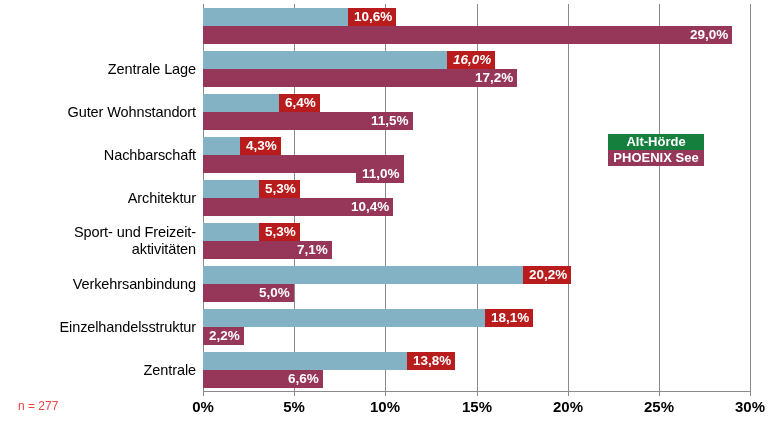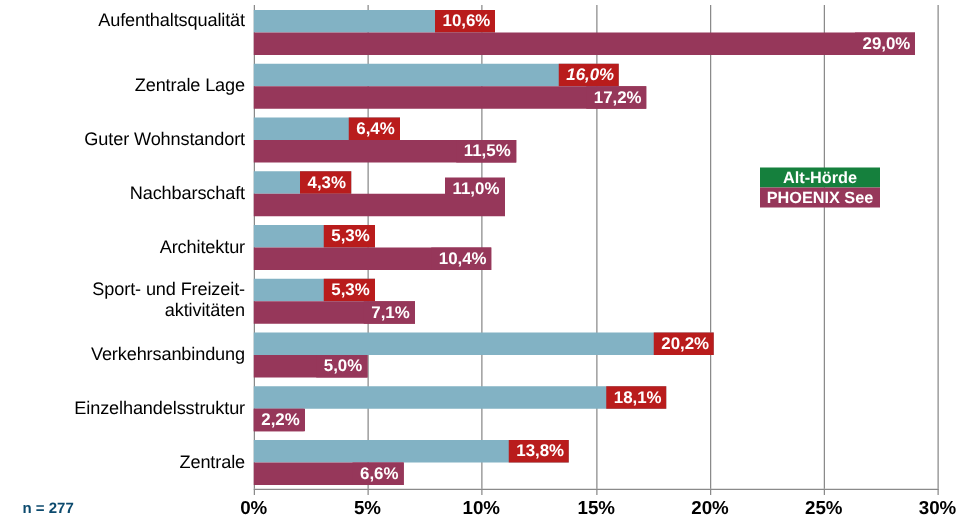--- a/index.html
+++ b/index.html
@@ -124,33 +124,32 @@
   }
   .legend-row.blue { background: #15803d; }
   .legend-row.red  { background: #96375a; }
 
   
   .footnote {
     position: absolute;
     left: 18px;
     top: 399px;
     font-size: 12px;
-    font-weight: bold;
-    color: #0c4a6e;
+    font-weight: normal;
+    color: #ef4444;
     white-space: nowrap;
   }
 </style>
 </head>
 <body>
 
 <div id="chart-root">
 
   <div class="cat-labels">
       <div class="cat-label" style="top: 9px;">
-        <div>Aufenthaltsqualität</div>
       </div>
       <div class="cat-label" style="top: 61px;">
         <div>Zentrale Lage</div>
       </div>
       <div class="cat-label" style="top: 104px;">
         <div>Guter Wohnstandort</div>
       </div>
       <div class="cat-label" style="top: 147px; margin-left: 26px;">
         <div>Nachbarschaft</div>
       </div>
@@ -198,21 +197,21 @@
       <div class="bar-value blue" style="top: 305px; left: 282px;">18,1%</div>
       <div class="bar blue" style="left: 0px; top: 348px; width: 252px;"></div>
       <div class="bar-value blue" style="top: 348px; left: 204px;">13,8%</div>
       <div class="bar red" style="left: 0px; top: 22px; width: 529px;"></div>
       <div class="bar-value red" style="top: 22px; left: 481px;">29,0%</div>
       <div class="bar red" style="left: 0px; top: 65px; width: 314px;"></div>
       <div class="bar-value red" style="top: 65px; left: 266px;">17,2%</div>
       <div class="bar red" style="left: 0px; top: 108px; width: 210px;"></div>
       <div class="bar-value red" style="top: 108px; left: 162px;">11,5%</div>
       <div class="bar red" style="left: 0px; top: 151px; width: 201px;"></div>
-      <div class="bar-value red" style="top: 138px; left: 153px;">11,0%</div>
+      <div class="bar-value red" style="top: 161px; left: 153px;">11,0%</div>
       <div class="bar red" style="left: 0px; top: 194px; width: 190px;"></div>
       <div class="bar-value red" style="top: 194px; left: 142px;">10,4%</div>
       <div class="bar red" style="left: 0px; top: 237px; width: 129px;"></div>
       <div class="bar-value red" style="top: 237px; left: 88px;">7,1%</div>
       <div class="bar red" style="left: 0px; top: 280px; width: 91px;"></div>
       <div class="bar-value red" style="top: 280px; left: 50px;">5,0%</div>
       <div class="bar red" style="left: 0px; top: 323px; width: 40px;"></div>
       <div class="bar-value red" style="top: 323px; left: 0px;">2,2%</div>
       <div class="bar red" style="left: 0px; top: 366px; width: 120px;"></div>
       <div class="bar-value red" style="top: 366px; left: 79px;">6,6%</div>

